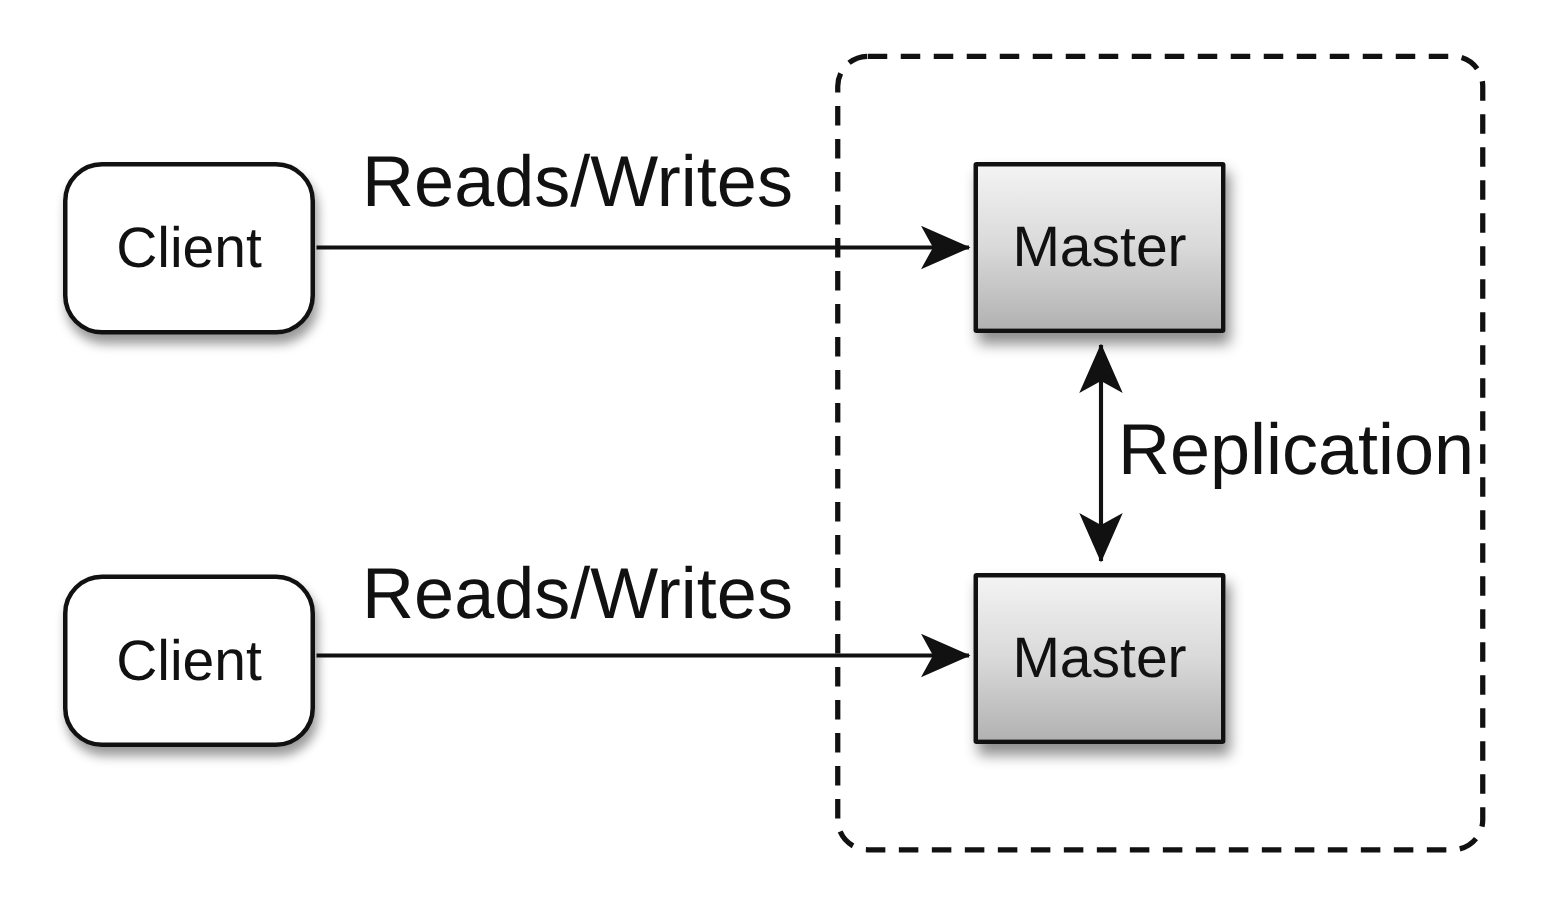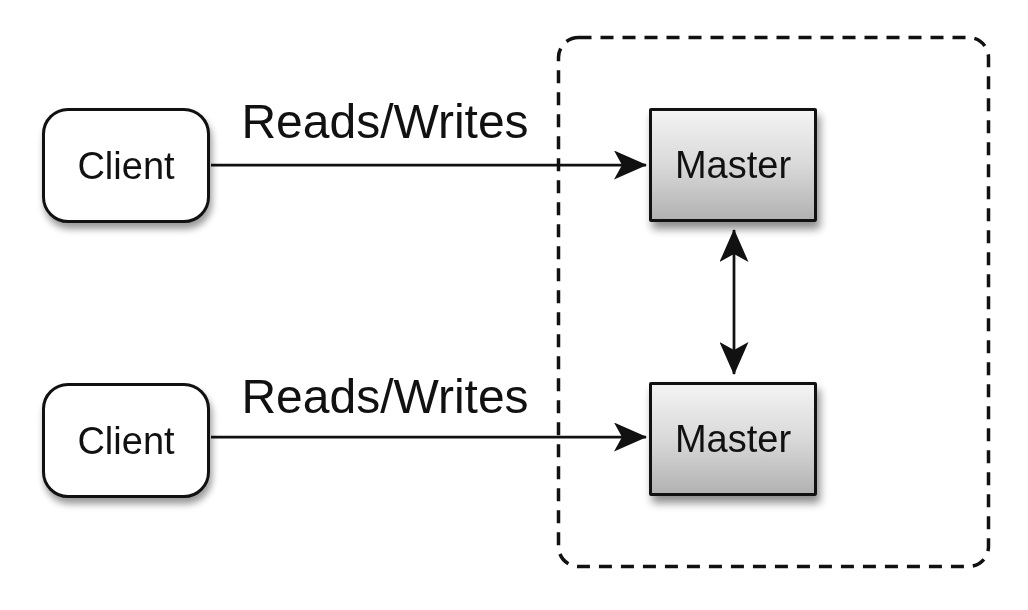--- a/index.html
+++ b/index.html
@@ -113,14 +113,17 @@
   </div>
 
   <div class="edge-label rw-top">
     <span>Reads/Writes</span>
   </div>
 
   <div class="edge-label rw-bottom">
     <span>Reads/Writes</span>
   </div>
 
+  <div class="edge-label replication">
+    <span>Replication</span>
+  </div>
 
 </div>
 
 </body></html>

